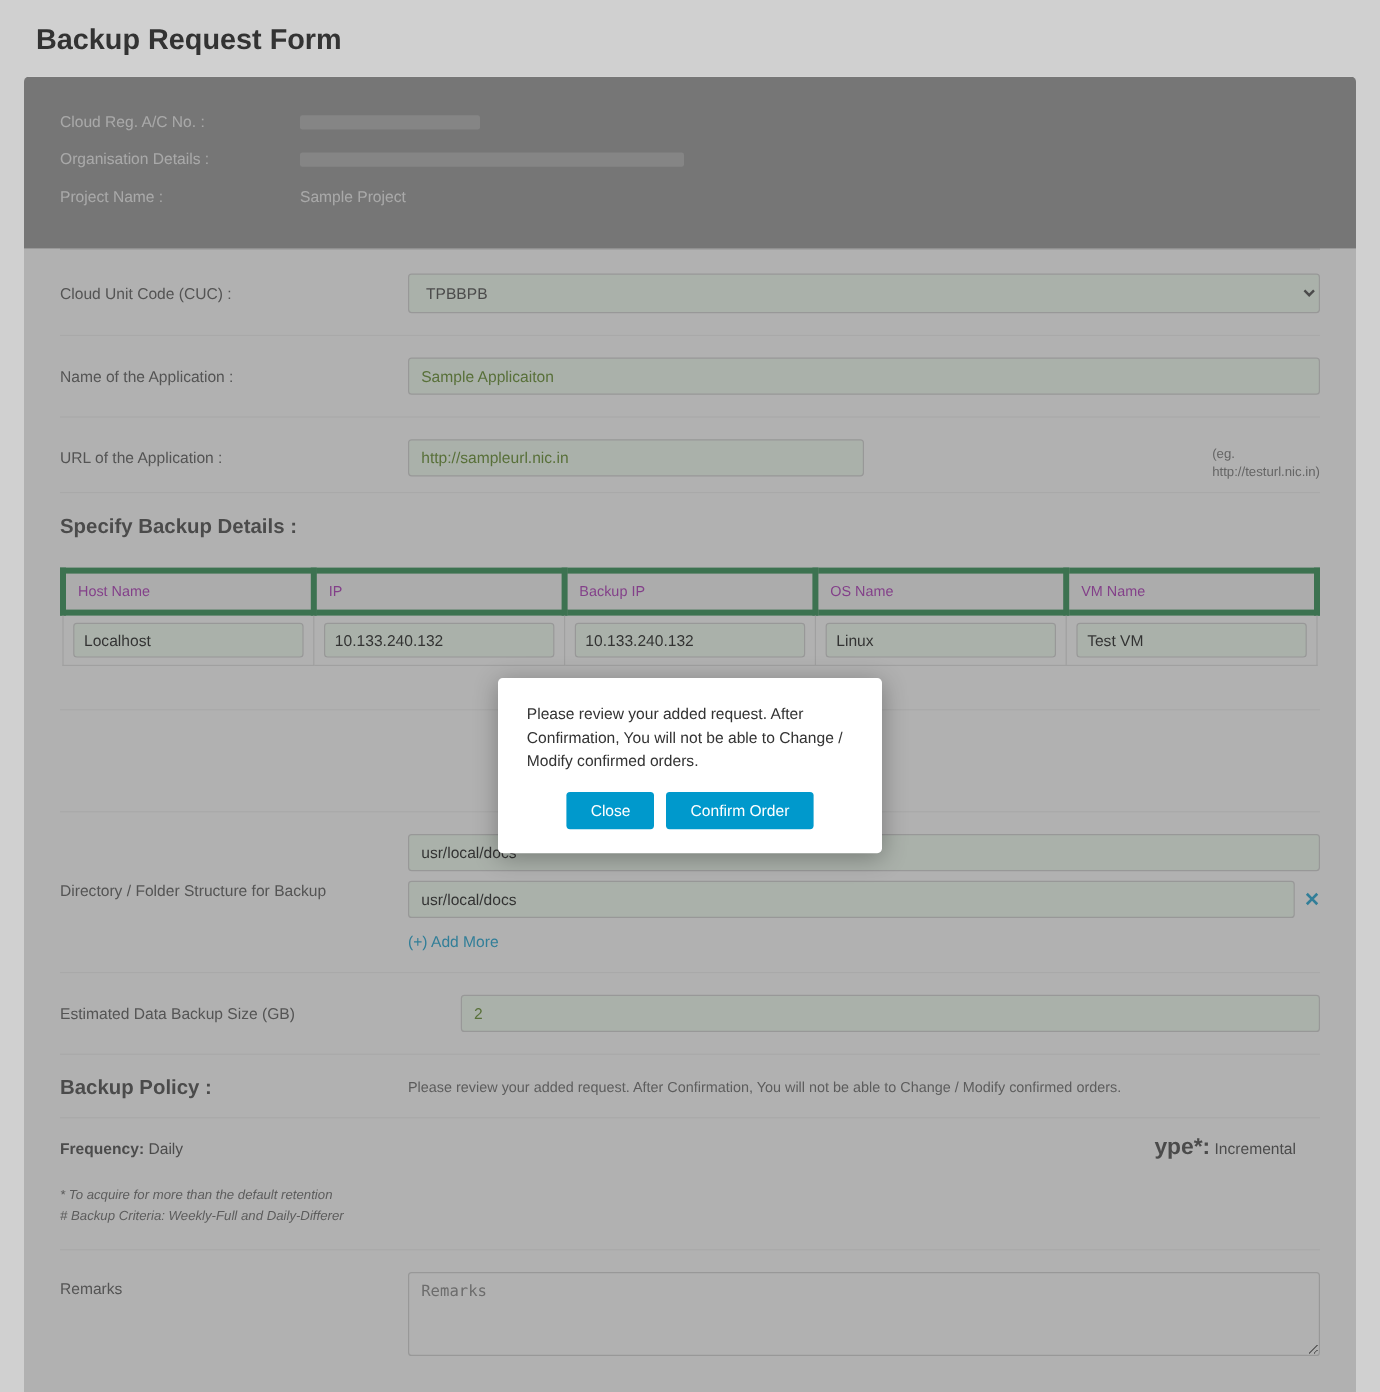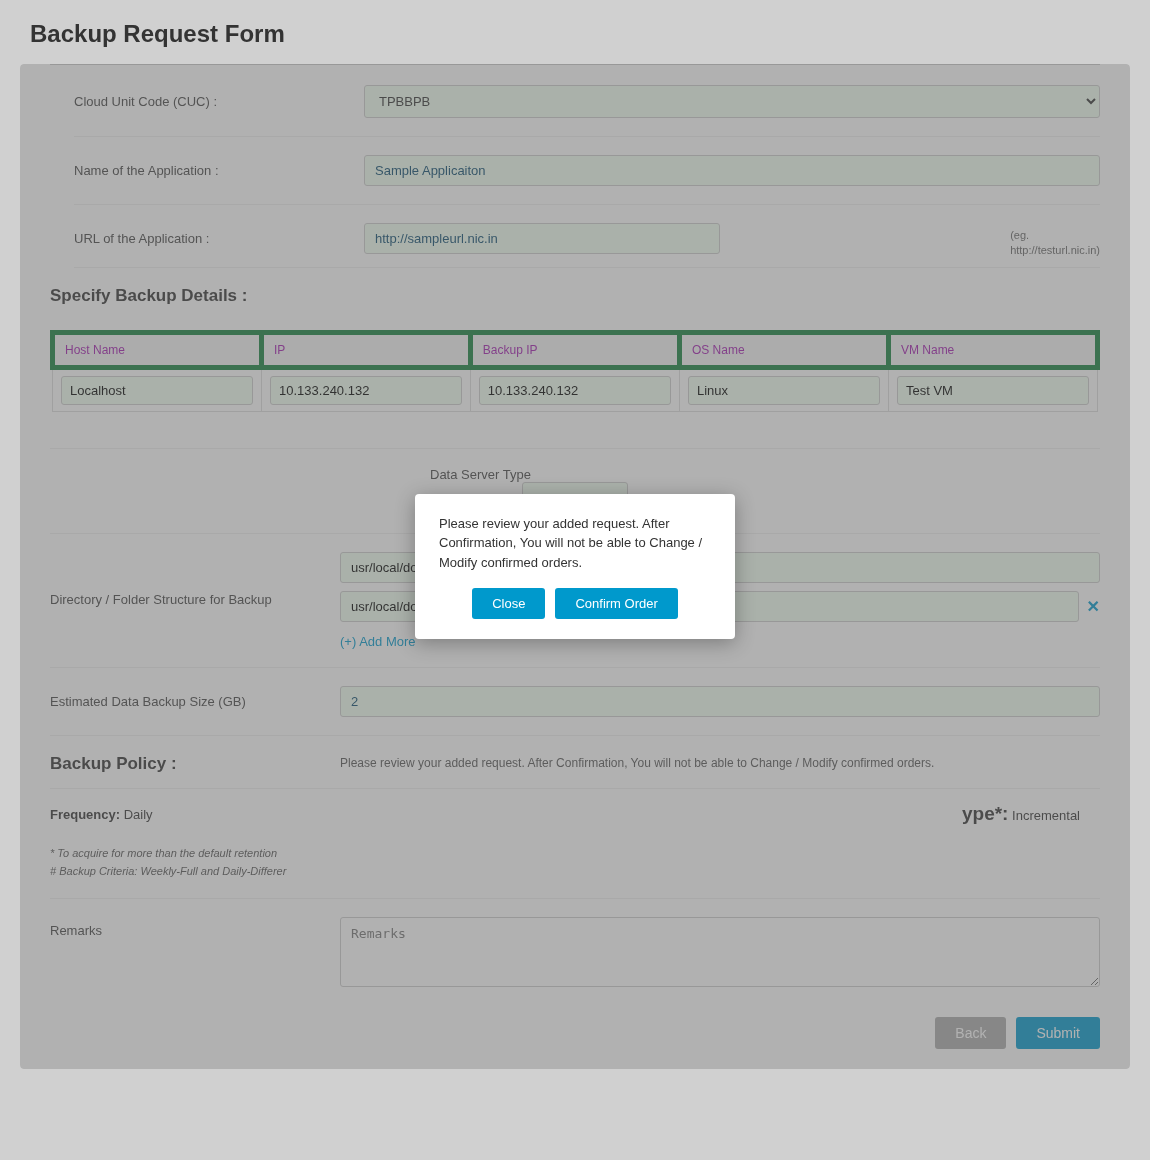--- a/index.html
+++ b/index.html
@@ -54,39 +54,38 @@
     
     .form-section {
       padding: 20px 30px;
     }
     .form-group {
       display: flex;
       align-items: center;
       margin-bottom: 18px;
       padding-bottom: 18px;
       border-bottom: 1px solid #eee;
-      margin-left: 24px;
     }
     .form-group:last-child {
       border-bottom: none;
     }
     .form-label {
       width: 290px;
       flex-shrink: 0;
       font-size: 13px;
       color: #444;
     }
     .form-input {
       flex: 1;
       padding: 7px 10px;
       border: 1px solid #ccc;
       border-radius: 3px;
       background: #f0fff0;
       font-size: 13px;
-      color: #0c4a6e;
+      color: #4d7c0f;
       outline: none;
     }
     .form-select {
       flex: 1;
       padding: 7px 10px;
       border: 1px solid #ccc;
       border-radius: 3px;
       background: #f0fff0;
       font-size: 13px;
       color: #333;
@@ -184,20 +183,21 @@
       cursor: pointer;
       display: inline-block;
       margin-top: 4px;
     }
     .estimated-row {
       display: flex;
       align-items: center;
       margin-bottom: 18px;
       padding-bottom: 18px;
       border-bottom: 1px solid #eee;
+      gap: 44px;
     }
     .policy-heading {
       font-size: 17px;
       font-weight: bold;
       color: #333;
       width: 290px;
       flex-shrink: 0;
     }
     .policy-content {
       font-size: 12px;
@@ -342,20 +342,34 @@
       opacity: 0.6;
     }
   </style>
 </head>
 <body>
 
 <div class="page-title">Backup Request Form</div>
 
 <div class="form-container">
 
+  <div class="top-grey-section">
+    <div class="field-row">
+      <div class="field-label">Cloud Reg. A/C No. :</div>
+      <span class="blurred-bar" style="width:150px; height:12px;"></span>
+    </div>
+    <div class="field-row">
+      <div class="field-label">Organisation Details :</div>
+      <span class="blurred-bar" style="width:320px; height:12px;"></span>
+    </div>
+    <div class="field-row">
+      <div class="field-label">Project Name :</div>
+      <div class="field-value-text">Sample Project</div>
+    </div>
+  </div>
 
   <hr class="divider">
 
   <div class="form-section">
 
     <div class="form-group">
       <label class="form-label">Cloud Unit Code (CUC) :</label>
       <select class="form-select">
         <option>TPBBPB</option>
       </select>

